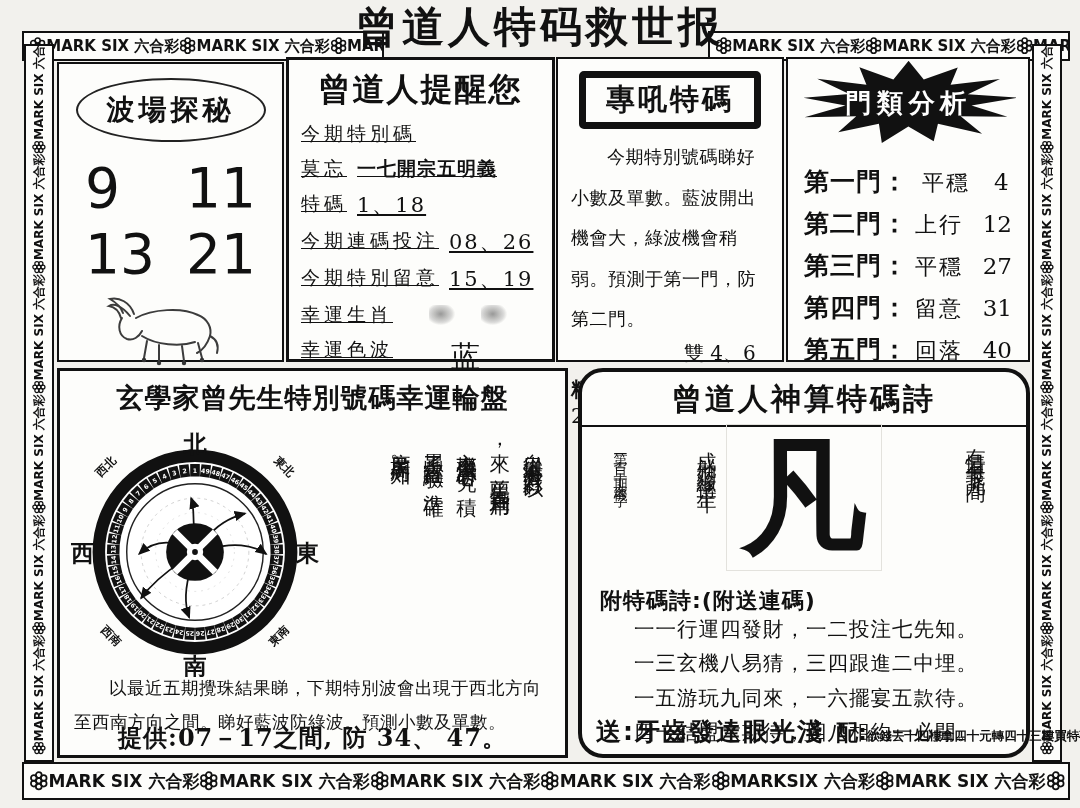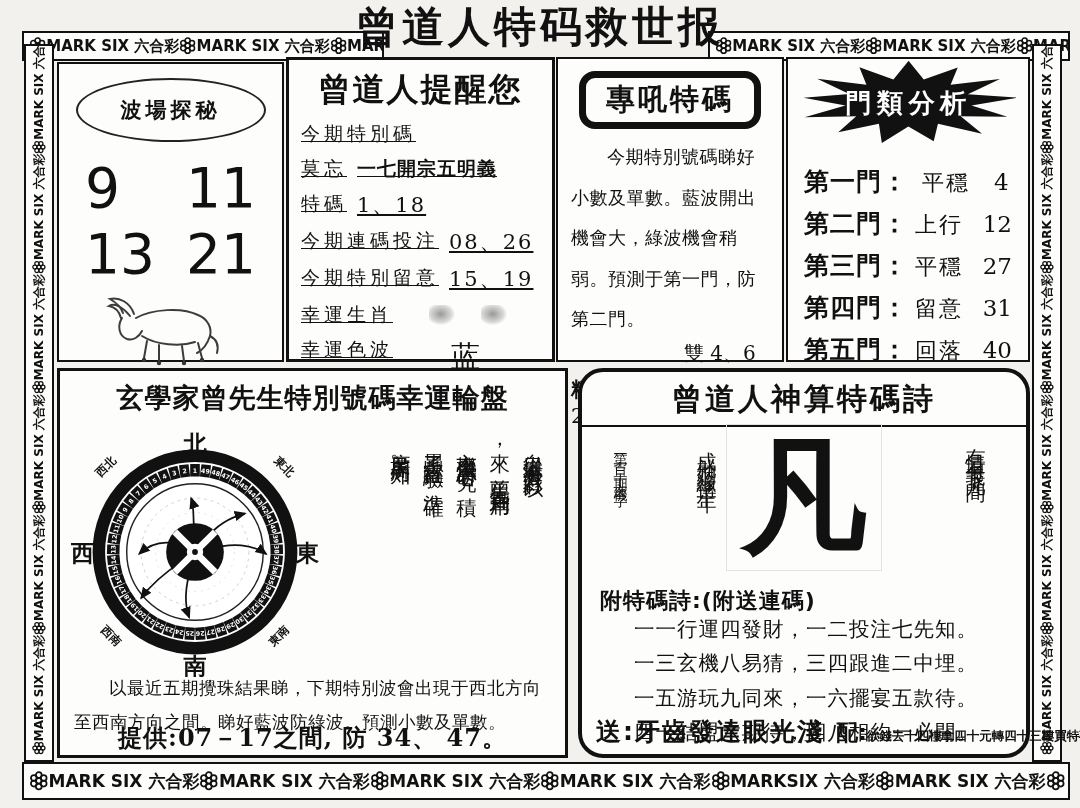--- a/index.html
+++ b/index.html
@@ -36,38 +36,38 @@
   .panel{position:absolute;background:#fdfdfb;border:3px solid #111;box-sizing:border-box;}
   #p-bochang {left:57px; top:62px; width:227px; height:300px; border-width:2px;}
   #p-tixing  {left:286px;top:57px; width:269px; height:305px;}
   #p-zhuanhou{left:556px;top:57px; width:228px; height:305px; border-width:2px;}
   #p-menlei  {left:786px;top:57px; width:244px; height:305px; border-width:2px;}
   #p-wheel   {left:57px; top:368px;width:511px; height:390px;}
   #p-poem    {left:578px;top:368px;width:452px; height:390px; border-width:4px;border-radius:25px;}
 
   
   .bc-ellipse{margin:14px auto 0;width:186px;height:60px;border:2px solid #222;border-radius:50%;
-    display:flex;align-items:center;justify-content:center;font-size:21px;font-weight:bold;letter-spacing:4px;}
+    display:flex;align-items:center;justify-content:center;font-size:28px;font-weight:bold;letter-spacing:4px;}
   .bc-nums{margin-top:14px;padding:0 26px;display:flex;flex-direction:column;gap:2px;}
   .bc-row{display:flex;justify-content:space-between;font-size:55px;font-family:"DejaVu Sans",sans-serif;}
   .bc-ox{display:block;margin:6px auto 0;width:132px;height:74px;}
 
   
   .tx-title{text-align:center;font-size:32px;font-weight:900;margin:8px 0 2px;letter-spacing:2px;}
   .tx-row{display:flex;align-items:flex-start;padding:0 12px;margin-top:9px;font-size:19px;text-decoration:underline;}
   .tx-label{letter-spacing:4px;margin-right:10px;white-space:nowrap;}
   .tx-val{font-family:"DejaVu Serif",serif;font-size:21px;letter-spacing:2px;}
   .v-big{font-size:19px;font-weight:bold;font-family:inherit;letter-spacing:1px;}
   .v-blue{font-size:29px;margin-left:48px;font-family:inherit;}
   .smudge{display:inline-block;width:26px;height:20px;margin-left:26px;align-self:center;
     background:radial-gradient(ellipse at 45% 45%,rgba(70,70,70,.55),rgba(120,120,120,.25) 55%,transparent 72%);
     filter:blur(.7px);}
 
   
-  .zh-titlebox{margin:12px auto 6px;width:168px;border:7px solid #111;border-radius:16px;
+  .zh-titlebox{margin:12px auto 6px;width:168px;border:7px solid #111;border-radius:5px;
     font-size:29px;font-weight:900;text-align:center;padding:2px 0;letter-spacing:3px;}
   .zh-body{padding:2px 13px 0;font-size:18px;line-height:2.25;text-indent:2em;letter-spacing:.5px;}
   .zh-tail{padding:4px 13px 0;font-size:20px;}
   .zh-tail b,.zh-pick b{font-size:21px;letter-spacing:1px;}
   .zh-tail2{padding-left:126px;font-size:20px;}
   .zh-pick{padding:8px 13px 0;font-size:20px;}
   .zh-num{font-family:"DejaVu Serif",serif;}
 
   
   .ml-burst{position:relative;width:217px;height:92px;margin:2px auto 0;}

